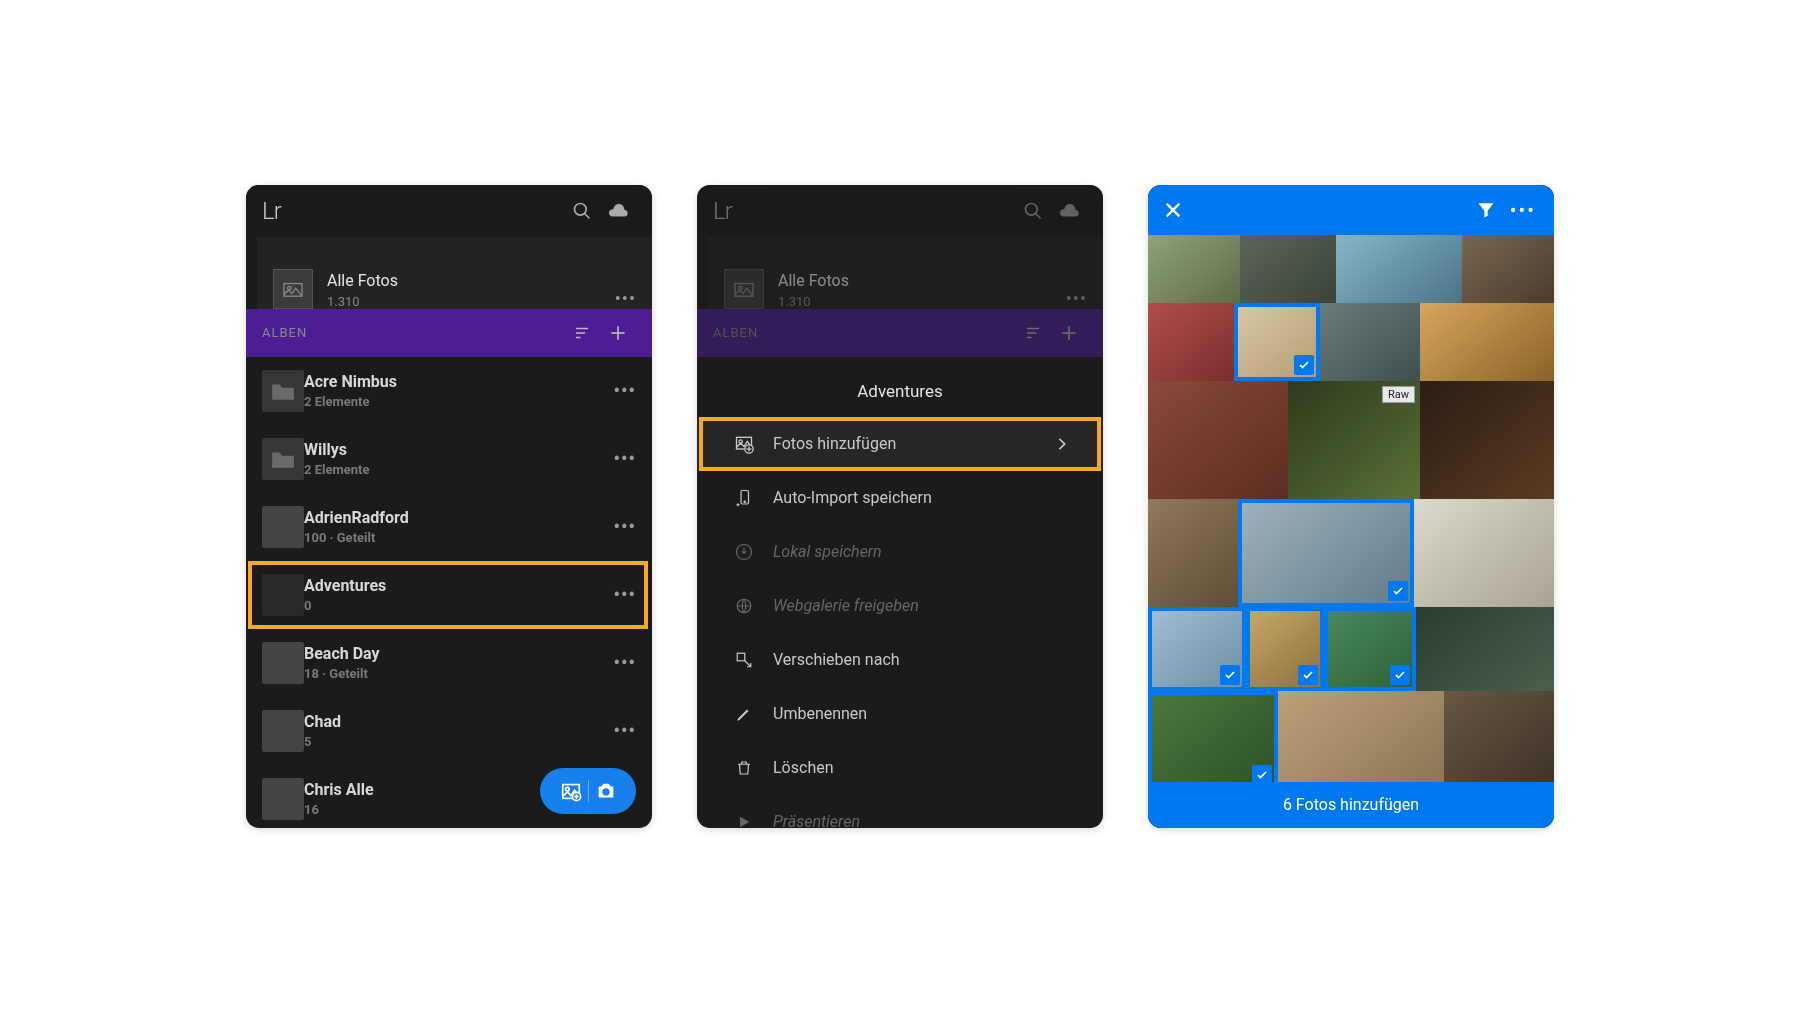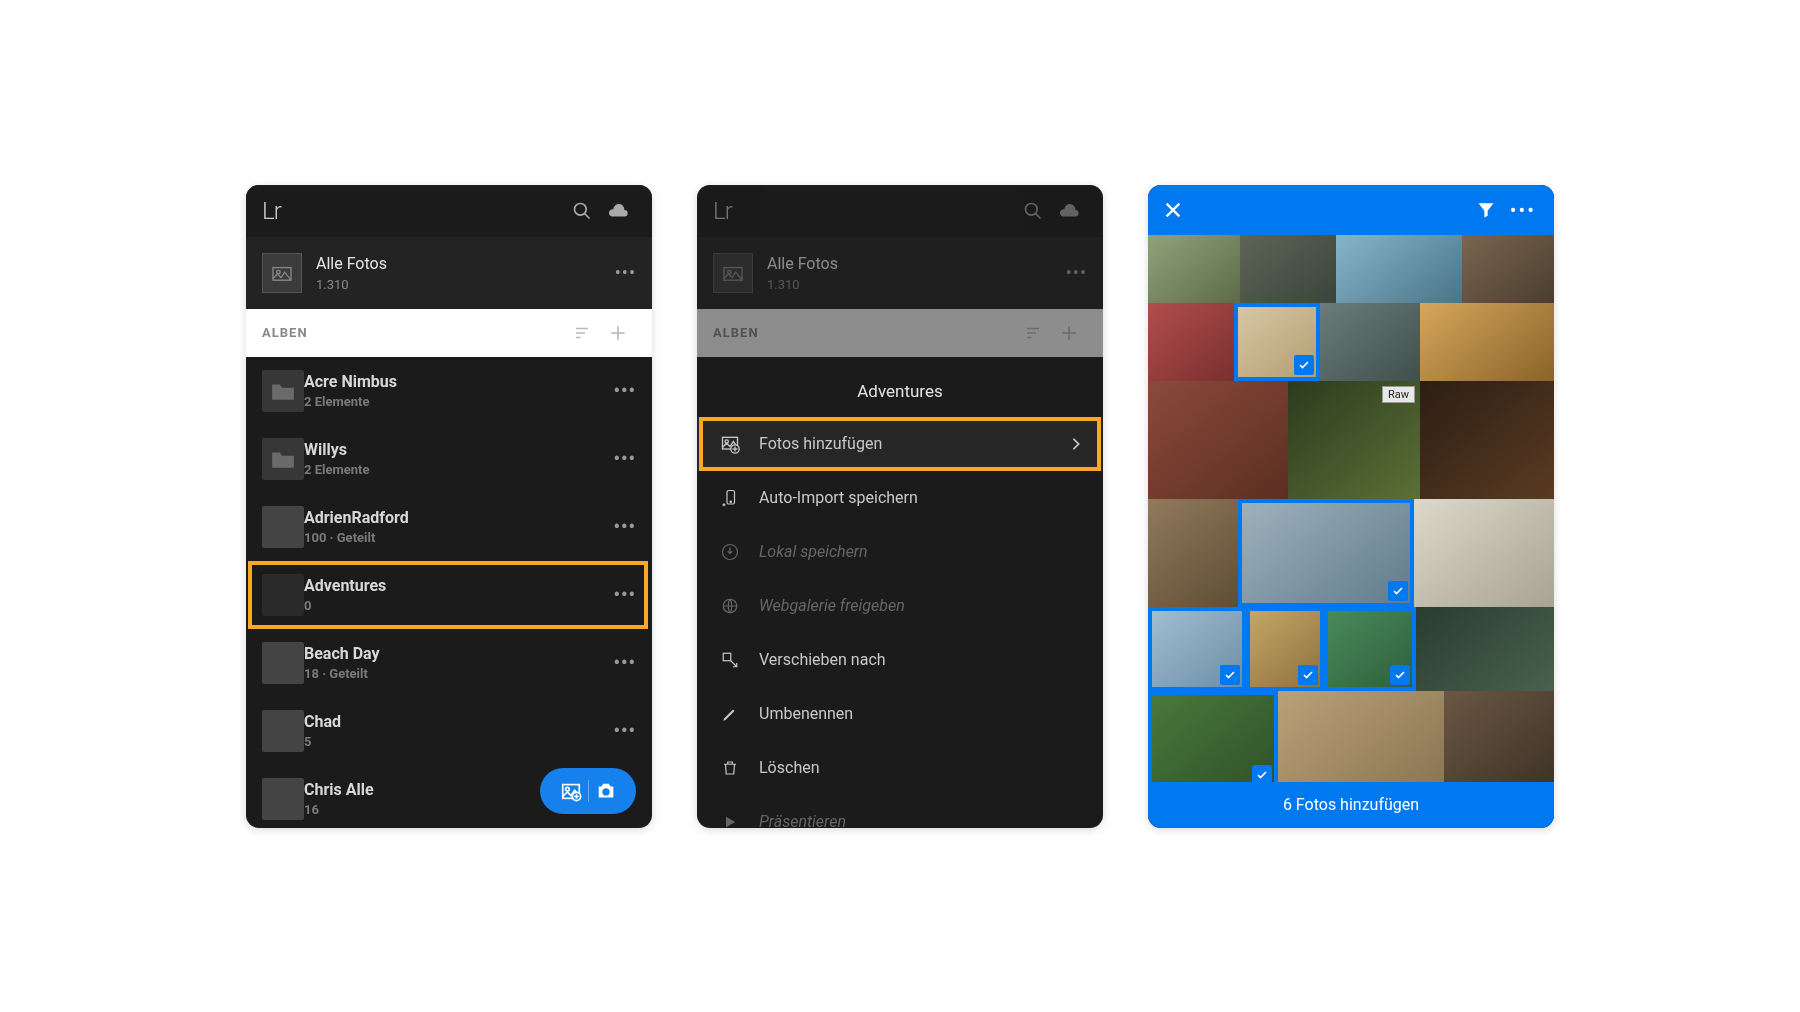--- a/index.html
+++ b/index.html
@@ -44,47 +44,47 @@
     height: 36px;
     display: flex;
     align-items: center;
     justify-content: center;
     color: #aaa;
   }
   
   .all-photos {
     height: 72px;
     display: flex;
-    align-items: center;
+    align-items: flex-end;
     padding: 0 16px;
     background: #232323;
     gap: 14px;
+    margin-left: 11px;
   }
   .all-photos.dim { opacity: 0.55; }
   .all-photos .thumb {
     width: 40px; height: 40px;
     background: #3b3b3b;
     display:flex; align-items:center; justify-content:center;
     border: 1px solid #555;
   }
   .all-photos .info { flex:1; }
   .all-photos .title { color: #e5e5e5; font-size: 16px; }
   .all-photos .count { color: #888; font-size: 13px; margin-top:4px; }
   .more { color:#999; font-size:18px; letter-spacing:1px; }
   
   .section-head {
     height: 48px;
     display:flex;
     align-items:center;
     padding: 0 16px;
-    background: #ffffff;
+    background: #4c1d95;
     color:#888;
     font-size:13px;
     letter-spacing:1px;
-    font-weight:bold;
   }
   .section-head .label { flex:1; }
   .section-head .icon-btn { width:36px; display:flex; justify-content:center; color:#bbb; }
   
   .album-list { }
   .album-row {
     height: 68px;
     display:flex;
     align-items:center;
     padding: 0 16px;
@@ -141,21 +141,21 @@
     text-align:center;
     color:#e2e2e2;
     font-size:17px;
     padding: 24px 0 16px 0;
   }
   .menu-list {}
   .menu-item {
     height: 54px;
     display:flex;
     align-items:center;
-    padding: 0 22px;
+    padding: 0 36px;
     gap: 18px;
     color:#c8c8c8;
     font-size:16px;
   }
   .menu-item.disabled { color:#666;font-style:italic; }
   .menu-item .mi-icon { width:22px; display:flex; justify-content:center; }
   .menu-item .mi-label { flex:1; }
   .menu-item .chev { color:#ccc; }
   .hl2 { left: 2px; top: 0; width: calc(100% - 4px); height: 54px; }
   .menu-highlight-wrap { position:relative; background:#262626; }

